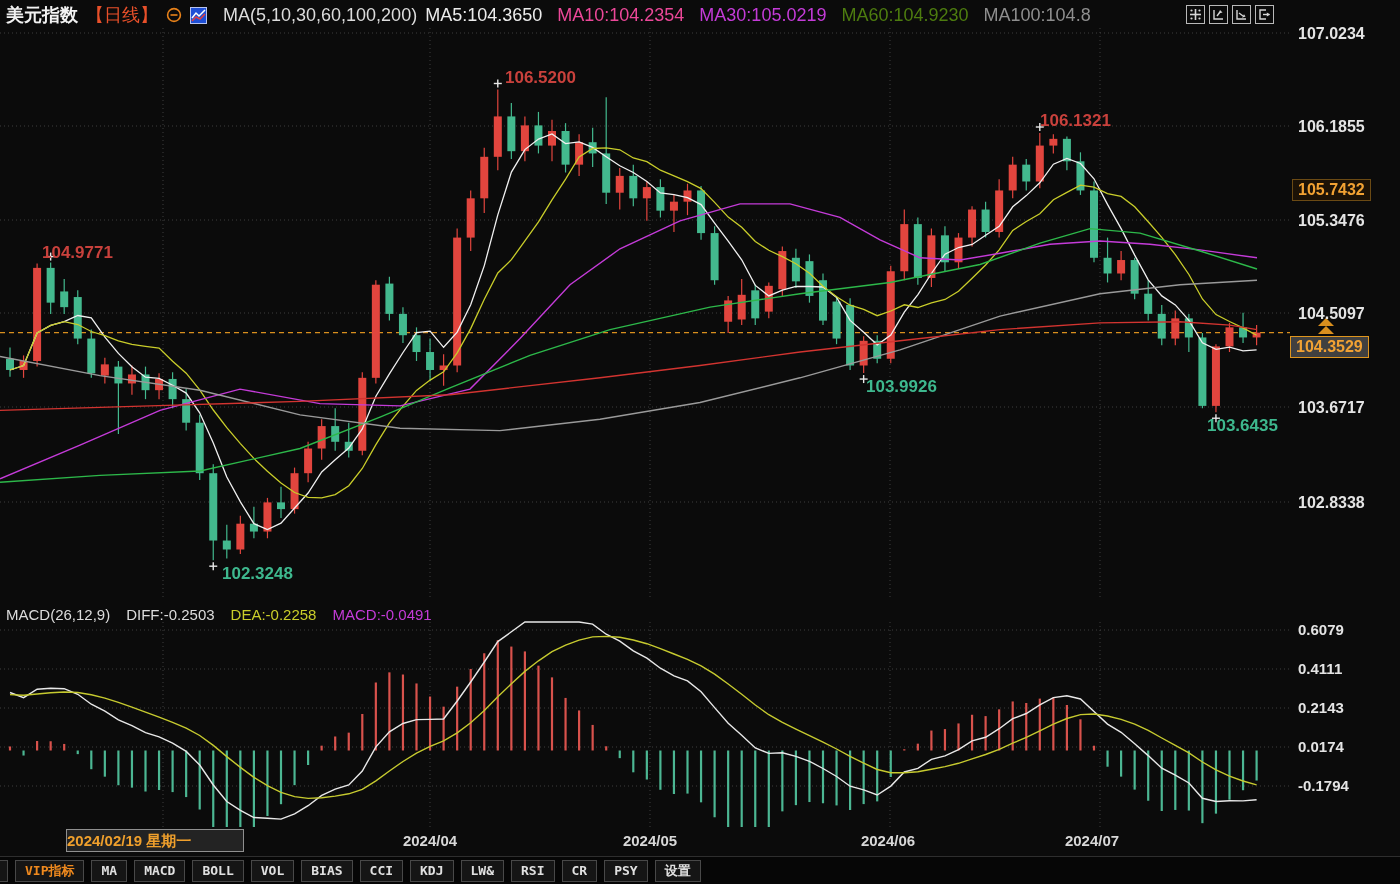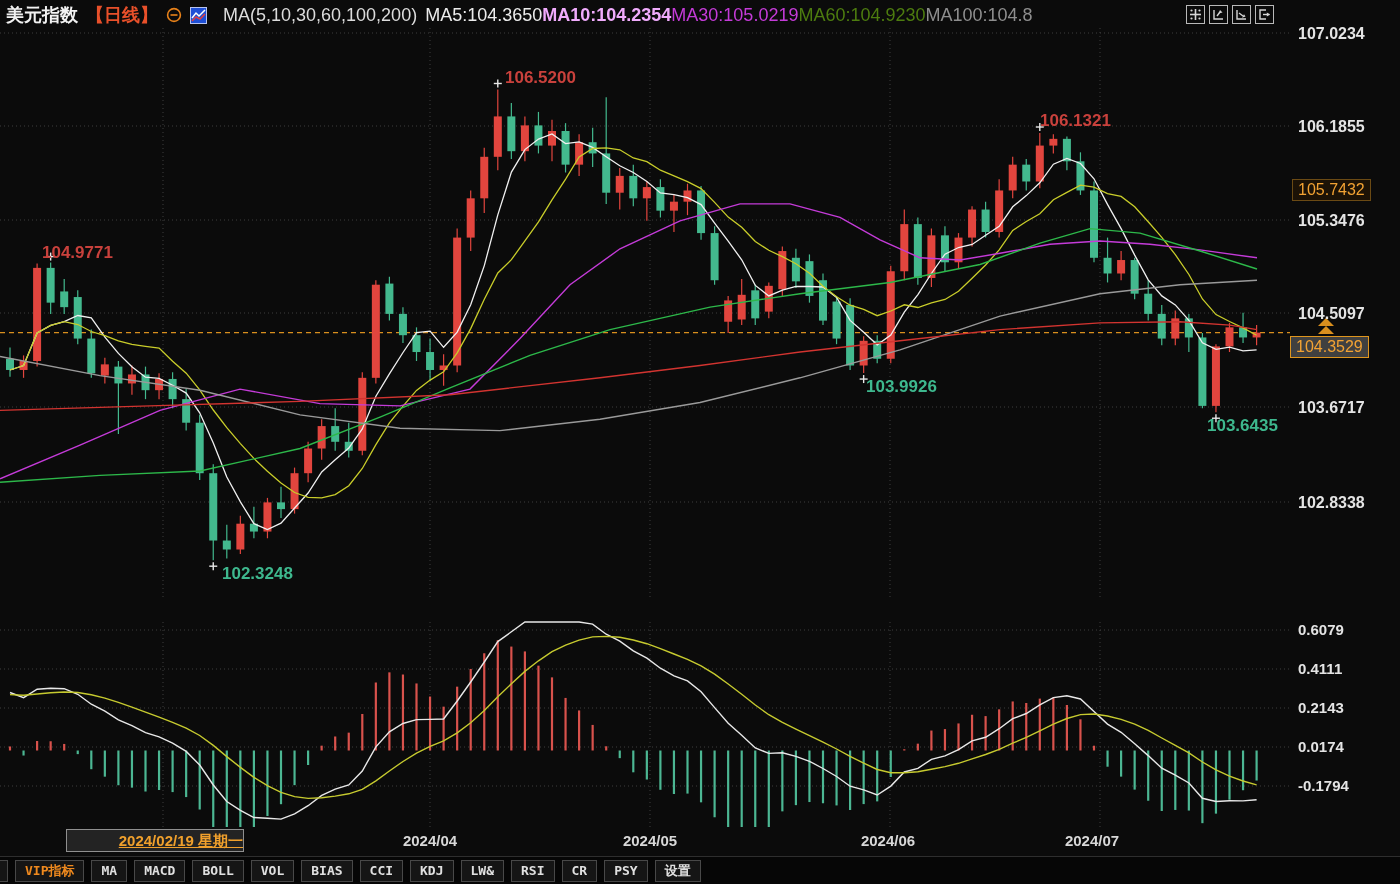--- a/index.html
+++ b/index.html
@@ -3,39 +3,39 @@
 <meta charset="utf-8">
 <style>
   html,body{margin:0;padding:0;background:#000;}
   #app{position:relative;width:1400px;height:884px;background:#0b0b0b;overflow:hidden;
        font-family:"Liberation Sans","DejaVu Sans",sans-serif;}
   svg text{font-family:"Liberation Sans","DejaVu Sans",sans-serif;}
   
   #legend{position:absolute;left:6px;top:4px;height:22px;display:flex;align-items:center;gap:8px;
           font-size:18px;white-space:nowrap;z-index:5;}
   #legend .sym{color:#f2f2f2;font-weight:700;}
-  #legend .period{color:#e8502a;font-weight:700;}
+  #legend .period{color:#e8502a;font-weight:400;}
   #legend .ma-title{color:#dcdcdc;margin-left:8px;}
   #legend .ma-item{font-weight:500;}
   .icon-btn{display:inline-flex;align-items:center;justify-content:center;}
   
   #top-right{position:absolute;right:126px;top:5px;display:flex;gap:4px;z-index:5;}
   #top-right .tbtn{width:17px;height:17px;border:1px solid #b9b9b9;background:#0b0b0b;
     display:flex;align-items:center;justify-content:center;}
   
   #macd-legend{position:absolute;left:6px;top:604px;height:20px;display:flex;align-items:center;gap:16px;
           font-size:15px;white-space:nowrap;z-index:5;}
   
-  .ax-box{position:absolute;font-size:16px;font-weight:400;color:#f2a233;z-index:6;padding:1px 5px;}
+  .ax-box{position:absolute;font-size:16px;font-weight:700;color:#f2a233;z-index:6;padding:1px 5px;}
   #hl-upper{left:1292px;top:179px;background:#1c1206;border:1px solid #6b4a14;}
   #hl-current{left:1290px;top:336px;background:#404040;border:1px solid #df961e;}
   
   #date-box{position:absolute;left:66px;top:829px;width:176px;height:21px;background:#232323;
     border:1px solid #8f8f8f;color:#f0a02c;font-weight:700;font-size:15px;line-height:21px;
-    text-align:right;z-index:6;text-decoration:underline;}
+    text-align:left;z-index:6;}
   
   #toolbar{position:absolute;left:0;top:856px;width:1400px;height:28px;background:#060606;
     border-top:1px solid #2e2e2e;display:flex;align-items:center;gap:7px;z-index:7;}
   .tab{height:20px;line-height:19px;padding:0 9px;background:#151515;border:1px solid #484848;
     color:#e0e0e0;font-size:13px;font-weight:700;font-family:"DejaVu Sans Mono","Liberation Mono",monospace;
     white-space:nowrap;cursor:pointer;}
   .tab.active{color:#f08a1e;}
   .tab.partial{width:7px;padding:0 1px;overflow:hidden;margin-left:-3px;}
 </style>
 </head>
@@ -53,23 +53,23 @@
         </svg>
     </span>
     <span class="icon-btn">
       <svg width="17" height="17" viewBox="0 0 17 17">
           <rect x="0.5" y="0.5" width="16" height="16" fill="#1e4fd6" stroke="#b8c4ee"></rect>
           <polyline points="2,11 6,6 9,9 15,3" fill="none" stroke="#ffffff" stroke-width="1.5"></polyline>
           <polyline points="2,14 6,10 10,12 15,7" fill="none" stroke="#e24040" stroke-width="1.5"></polyline>
         </svg>
     </span>
     <span class="ma-title">MA(5,10,30,60,100,200)</span>
-    <span id="ma-items" style="display:flex;">
+    <span id="ma-items" style="display:flex;gap:15px;">
         <span class="ma-item" style="color: rgb(236, 236, 236);">MA5:104.3650</span>
-        <span class="ma-item" style="color: #f0abfc; font-weight: bold;">MA10:104.2354</span>
+        <span class="ma-item" style="color: #ec4899;">MA10:104.2354</span>
         <span class="ma-item" style="color: rgb(196, 59, 216);">MA30:105.0219</span>
         <span class="ma-item" style="color: #4d7c0f;">MA60:104.9230</span>
         <span class="ma-item" style="color: rgb(142, 142, 142);">MA100:104.8</span>
       </span>
   </div>
 
   <div id="top-right">
     <div class="tbtn">
       <svg width="13" height="13" viewBox="0 0 13 13">
           <line x1="6.5" y1="1" x2="6.5" y2="12" stroke="#d6d6d6" stroke-width="1.6"></line>
@@ -96,20 +96,26 @@
     </div>
     <div class="tbtn">
       <svg width="13" height="13" viewBox="0 0 13 13">
           <polyline points="8,2 2,2 2,11 8,11" fill="none" stroke="#d6d6d6" stroke-width="1.4"></polyline>
           <line x1="5" y1="6.5" x2="11.5" y2="6.5" stroke="#d6d6d6" stroke-width="1.4"></line>
           <polygon points="12,6.5 8.8,4.4 8.8,8.6" fill="#d6d6d6"></polygon>
         </svg>
     </div>
   </div>
 
+  <div id="macd-legend">
+    <span style="color:#dcdcdc;">MACD(26,12,9)</span>
+    <span style="color:#dcdcdc;">DIFF:-0.2503</span>
+    <span style="color:#c9cd2a;">DEA:-0.2258</span>
+    <span style="color:#c43bd8;">MACD:-0.0491</span>
+  </div>
 
   <svg id="chart-svg" width="1400" height="856" style="position:absolute;left:0;top:0;">
       <g>
         <line x1="0" y1="33" x2="1290" y2="33" stroke="#3f3f3f" stroke-dasharray="1 3"></line>
         <line x1="0" y1="126" x2="1290" y2="126" stroke="#3f3f3f" stroke-dasharray="1 3"></line>
         <line x1="0" y1="220" x2="1290" y2="220" stroke="#3f3f3f" stroke-dasharray="1 3"></line>
         <line x1="0" y1="313" x2="1290" y2="313" stroke="#3f3f3f" stroke-dasharray="1 3"></line>
         <line x1="0" y1="407" x2="1290" y2="407" stroke="#3f3f3f" stroke-dasharray="1 3"></line>
         <line x1="0" y1="502" x2="1290" y2="502" stroke="#3f3f3f" stroke-dasharray="1 3"></line>
         <line x1="0" y1="630" x2="1290" y2="630" stroke="#3f3f3f" stroke-dasharray="1 3"></line>

